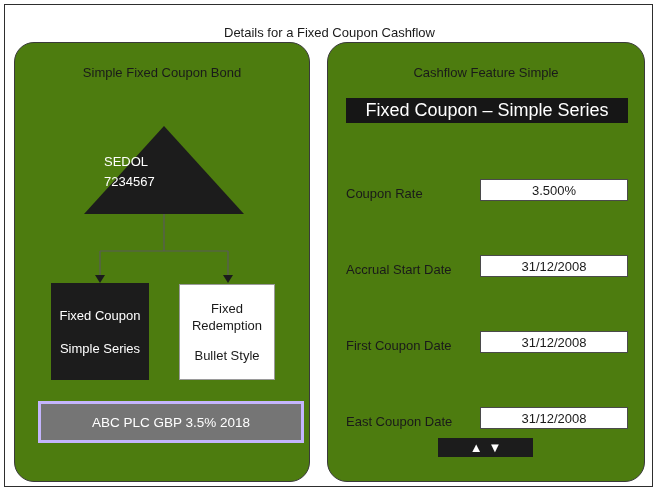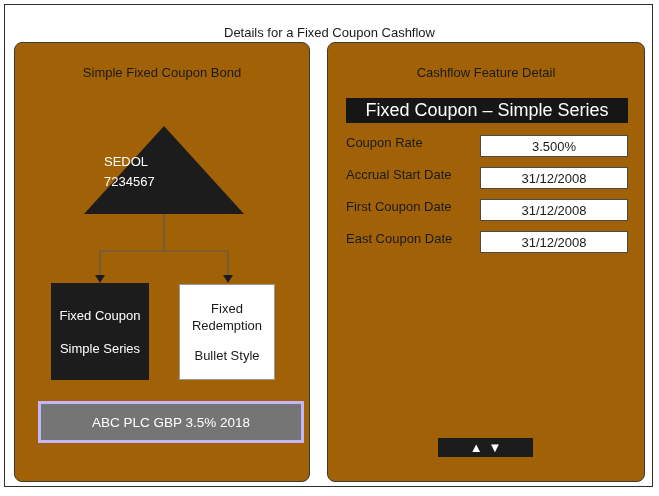--- a/index.html
+++ b/index.html
@@ -30,22 +30,22 @@
     text-align: center;
     font-size: 13px;
     color: #1a1a1a;
     margin-top: 14px;
   }
   .panel {
     position: absolute;
     top: 42px;
     height: 440px;
     border: 1px solid #3a3a3a;
-    border-radius: 8px;
-    background: #a16207;
+    border-radius: 20px;
+    background: #4d7c0f;
     box-sizing: border-box;
   }
   .panel-left  { left: 14px;  width: 296px; }
   .panel-right { left: 327px; width: 318px; }
   .panel-title {
     position: absolute;
     left: 0; top: 22px;
     width: 100%;
     text-align: center;
     font-size: 13px;
@@ -116,23 +116,24 @@
   .rows {
     position: absolute;
     left: 18px; top: 92px;
     width: 282px;
     display: flex;
     flex-direction: column;
     gap: 10px;
   }
   .row {
     display: flex;
-    align-items: flex-start;
+    align-items: flex-end;
     justify-content: space-between;
     height: 22px;
+    margin-top: 44px;
   }
   .row-label { font-size: 13px; color: #1a1a1a; white-space: nowrap; }
   .row-value {
     width: 148px;
     height: 22px;
     box-sizing: border-box;
     border: 1px solid #4a4a4a;
     display: flex;
     align-items: center;
     justify-content: center;
@@ -193,21 +194,21 @@
       <div>Fixed</div>
       <div>Redemption</div>
       <div class="spacer"></div>
       <div>Bullet Style</div>
     </div>
 
     <div class="bond-name-bar">ABC PLC GBP 3.5% 2018</div>
   </div>
 
   <div class="panel panel-right">
-    <div class="panel-title">Cashflow Feature Detail</div>
+    <div class="panel-title">Cashflow Feature Simple</div>
 
     <div class="feature-header-bar">Fixed Coupon – Simple Series</div>
 
     <div class="rows">
       <div class="row">
         <span class="row-label">Coupon Rate</span>
         <span class="row-value">3.500%</span>
       </div>
       <div class="row">
         <span class="row-label">Accrual Start Date</span>

